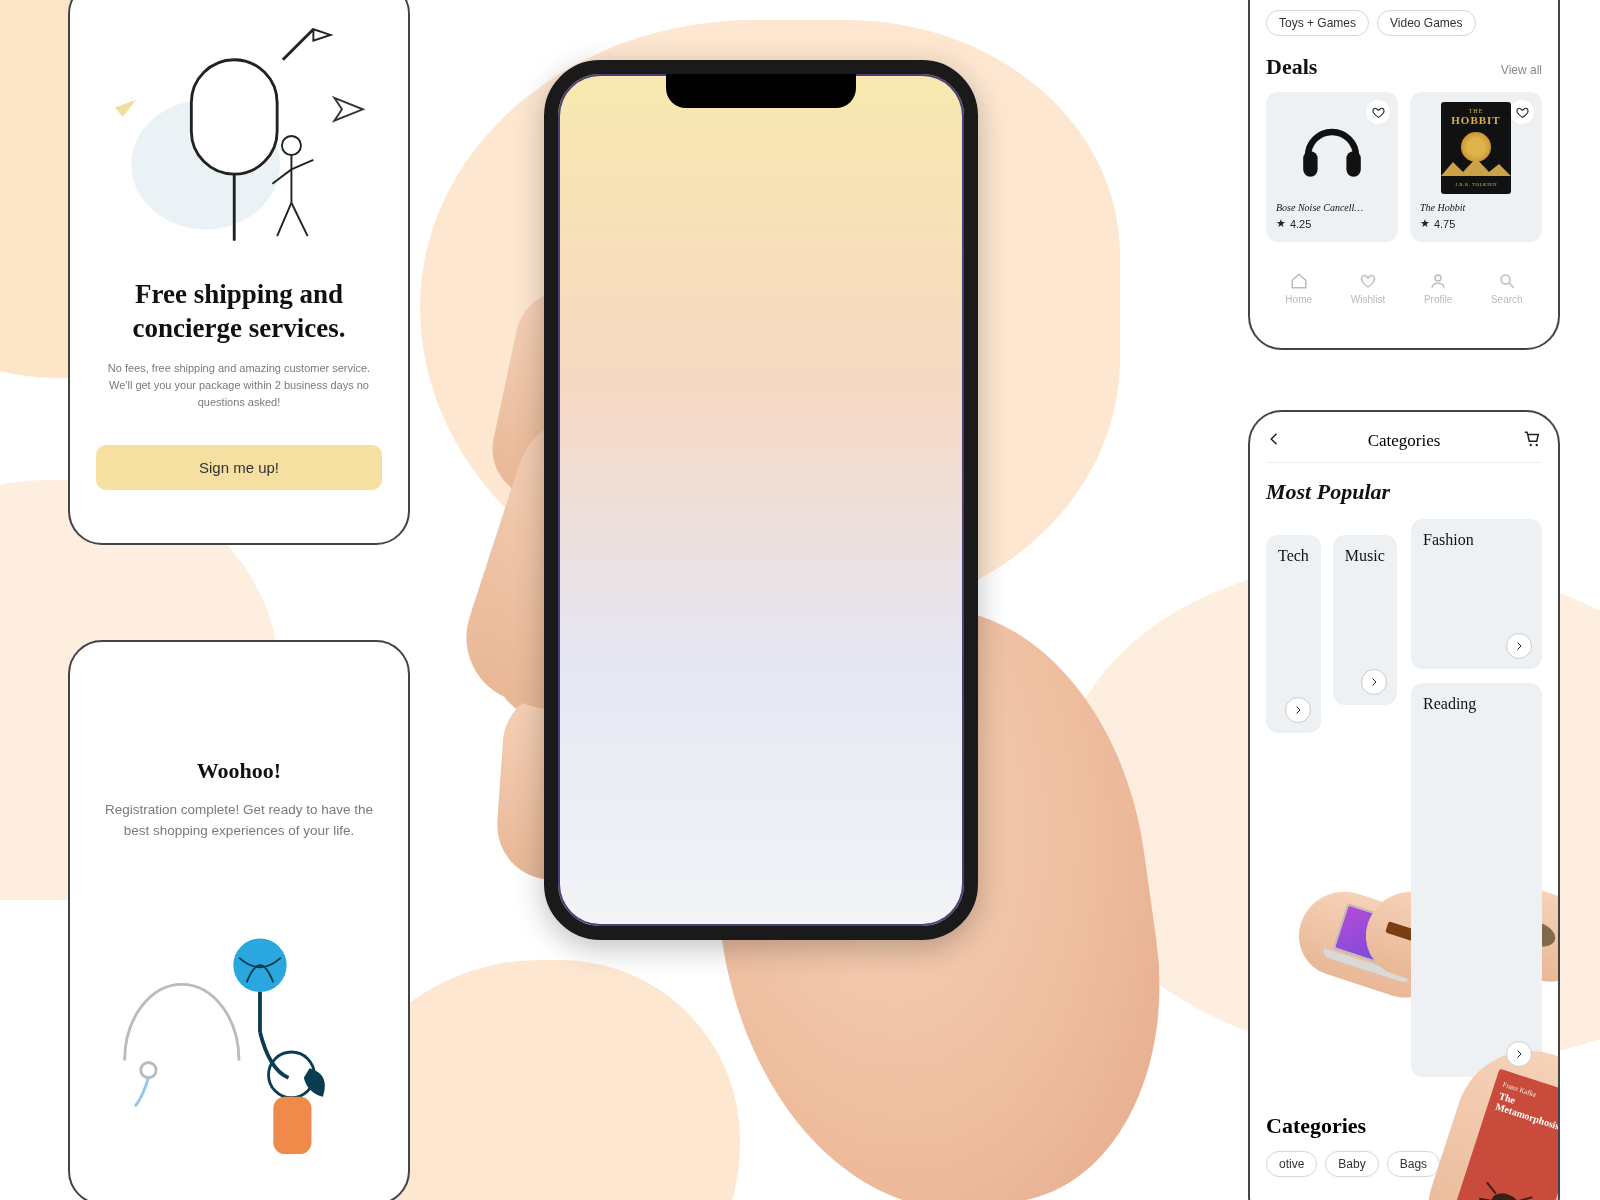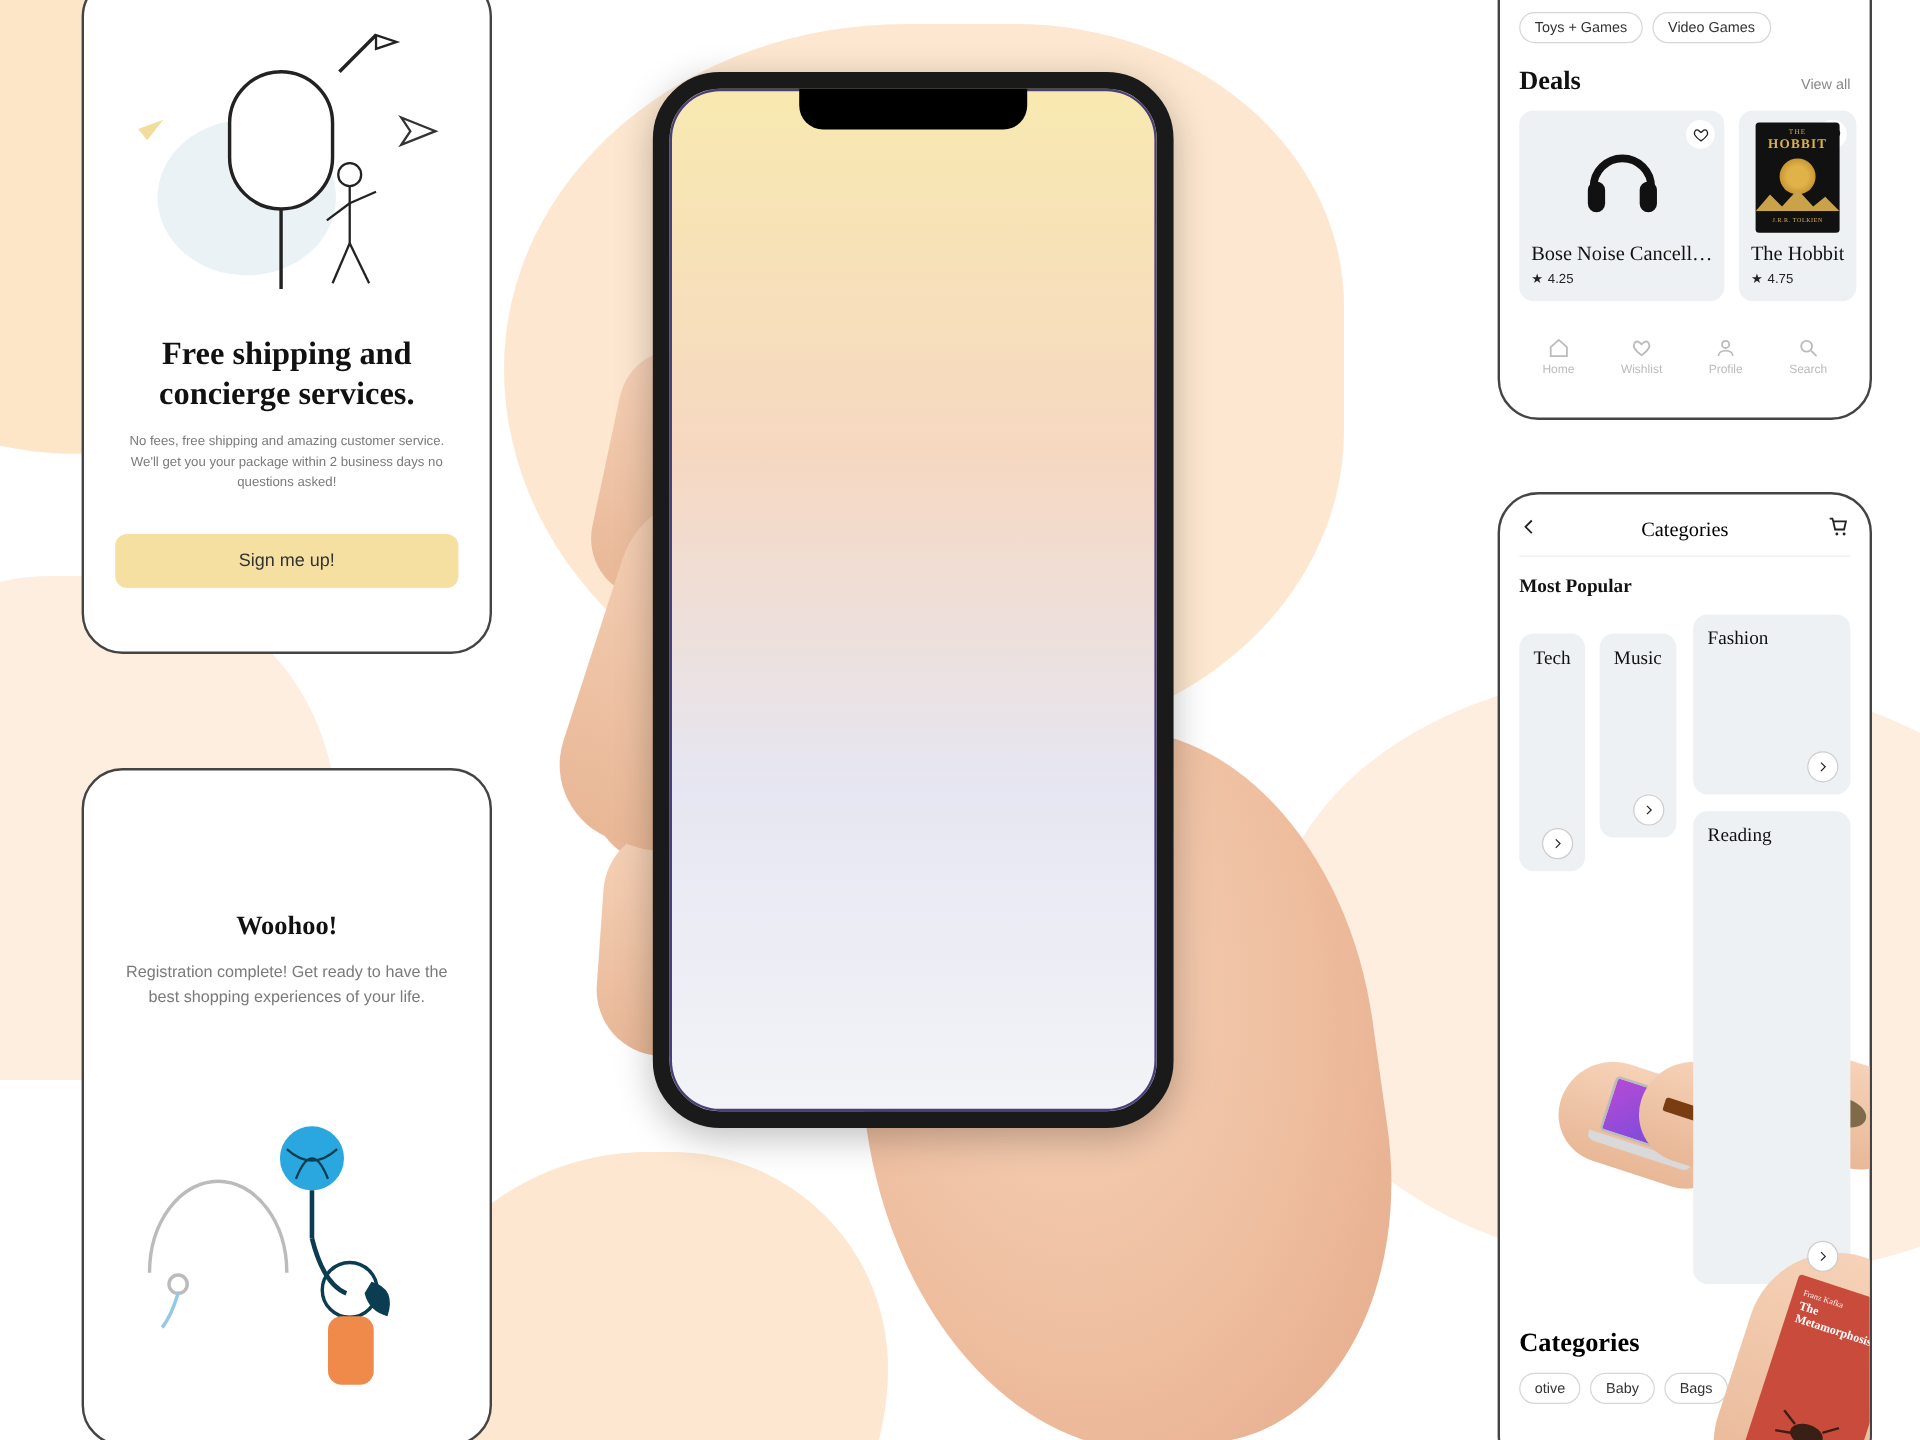--- a/index.html
+++ b/index.html
@@ -68,31 +68,31 @@
   .deal-card {
     flex: 1; background: #eef1f3; border-radius: 12px; padding: 10px 10px 12px;
     position: relative;
   }
   .deal-card .fav {
     position: absolute; top: 8px; right: 8px;
     width: 24px; height: 24px; border-radius: 50%; background: #fff;
     display: flex; align-items: center; justify-content: center;
   }
   .deal-card .img { height: 92px; display:flex; align-items:center; justify-content:center; margin-bottom:8px;}
-  .deal-card .title { font-family: Georgia, serif; font-size: 17px; color:#111; white-space: nowrap; overflow:hidden; text-overflow: ellipsis;}
+  .deal-card .title { font-family: Georgia, serif; font-size: 10px; color:#111; white-space: nowrap; overflow:hidden; text-overflow: ellipsis; font-style: italic;}
   .deal-card .rating { font-family: -apple-system, Helvetica, Arial, sans-serif; font-size: 11px; color:#222; margin-top:4px; display:flex; align-items:center; gap:4px;}
   .tabbar { display:flex; justify-content: space-around; margin-top:24px; padding: 6px 0 0; }
   .tabbar .tab { display:flex; flex-direction:column; align-items:center; gap:4px; color:#bbb; font-family:-apple-system, Helvetica, Arial, sans-serif; font-size:10px;}
   .tabbar .tab svg { width:18px; height:18px; }
 
   
   .panel-d { top: 410px; right: 40px; width: 312px; height: 820px; padding: 16px 16px 0; }
   .panel-d .topbar { display:flex; align-items:center; justify-content:space-between; padding: 2px 0 10px; border-bottom:1px solid #eee;}
   .panel-d .topbar .title { font-family: Georgia, serif; font-size: 17px; }
-  .panel-d h3.sec { font-size: 16px; margin-top: 16px; color:#111;}
+  .panel-d h3.sec { font-size: 22px; margin-top: 16px; color:#111;font-style:italic;}
   .cat-grid { display:grid; grid-template-columns: 1fr 1fr; gap: 14px; margin-top: 14px; }
   .cat-card { background:#eef1f3; border-radius: 12px; padding: 12px 12px 10px; position:relative; }
   .cat-card .label { font-family: Georgia, serif; font-size: 16px; color:#111;}
   .cat-card .thumb { height: 86px; display:flex; align-items:center; justify-content:center; margin: 6px 0 4px;}
   .cat-card .go {
     position: absolute; bottom: 10px; right: 10px;
     width: 26px; height: 26px; border-radius: 50%; background:#fff; border:1px solid #ccc;
     display:flex; align-items:center; justify-content:center;
   }
   .cat-card.tech { height: 198px; }

